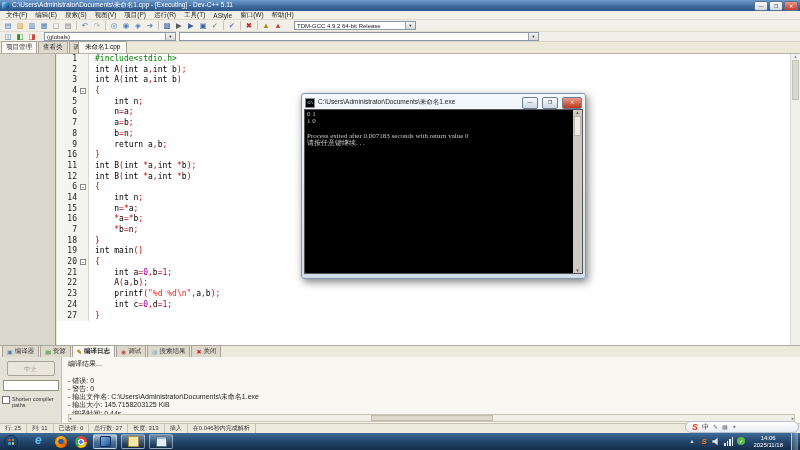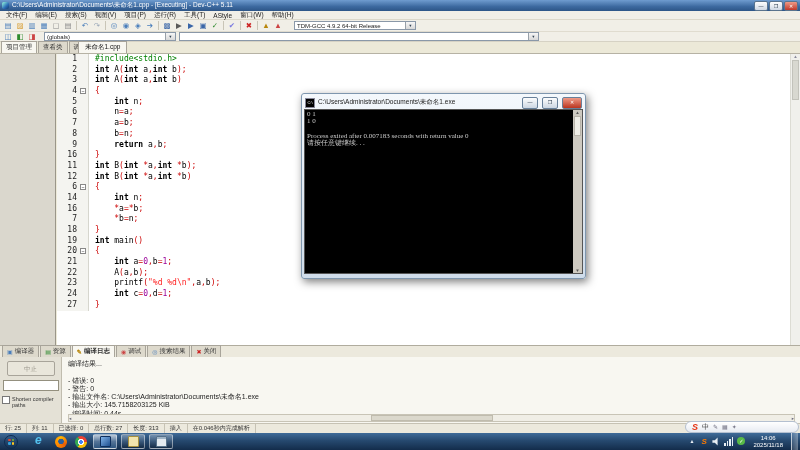--- a/index.html
+++ b/index.html
@@ -40,21 +40,21 @@
   
   .left-panel{position:absolute;left:0;top:54px;width:56px;height:291px;background:#dad7cd;border-right:1px solid #9a968a;box-sizing:border-box;}
   .editor{position:absolute;left:57px;top:54px;width:743px;height:291px;background:#fff;overflow:hidden;}
   .code-row{display:flex;height:10.7px;line-height:10.7px;font-family:"DejaVu Sans Mono",monospace;font-size:8px;}
   .gut{width:20px;text-align:right;padding-right:2px;background:#f4f4f0;color:#222;flex:0 0 auto;}
   .fold{width:9px;background:#f4f4f0;border-right:1px solid #d6d6ce;flex:0 0 auto;position:relative;}
   .foldbox{position:absolute;left:1px;top:2px;width:6px;height:6px;background:#fff;border:1px solid #888;
     font-size:5px;line-height:5px;text-align:center;color:#333;box-sizing:border-box;}
   .codetext{flex:1;padding-left:6px;white-space:pre;}
   .code-row.hl .codetext{background:#ccffff;}
-  .pre{color:#008000;} .kw{color:#000;font-weight:bold;} .pl{color:#000;}
+  .pre{color:#008000;} .kw{color:#000;font-weight:normal;} .pl{color:#000;}
   .sym{color:#cc0000;} .num{color:#990099;} .str{color:#ff2222;}
   .ed-scroll{position:absolute;right:0;top:0;width:9px;height:100%;background:#f0f0ec;border-left:1px solid #dcdcd4;
     font-size:4.5px;color:#889;text-align:center;}
   .ed-scroll .thumb{margin:1px;height:38px;background:#d8d8d0;border:1px solid #c2c2ba;}
   
   .console-win{position:absolute;left:301px;top:93px;width:285px;height:186px;z-index:50;
     background:linear-gradient(180deg,#f4f8fc,#cfdcea);border:1px solid #7e96ae;border-radius:3px;
     box-shadow:2px 3px 9px rgba(0,0,0,.5);padding:2px;box-sizing:border-box;}
   .con-title{height:13px;display:flex;align-items:center;gap:3px;font-size:6.5px;color:#222;padding:0 1px;}
   .con-ico{width:8px;height:8px;background:#000;border:1px solid #889;color:#fff;font-size:4px;line-height:7px;text-align:center;flex:0 0 auto;}
@@ -287,20 +287,25 @@
           <span class="foldbox">−</span>
         </span>
         <span class="codetext"><span class="sym">{</span></span>
       </div>
       <div class="code-row">
         <span class="gut">14</span>
         <span class="fold"></span>
         <span class="codetext"><span class="pl">    </span><span class="kw">int</span><span class="pl"> n</span><span class="sym">;</span></span>
       </div>
       <div class="code-row">
+        <span class="gut">15</span>
+        <span class="fold"></span>
+        <span class="codetext"><span class="pl">    n</span><span class="sym">=*</span><span class="pl">a</span><span class="sym">;</span></span>
+      </div>
+      <div class="code-row">
         <span class="gut">16</span>
         <span class="fold"></span>
         <span class="codetext"><span class="pl">    </span><span class="sym">*</span><span class="pl">a</span><span class="sym">=*</span><span class="pl">b</span><span class="sym">;</span></span>
       </div>
       <div class="code-row">
         <span class="gut">7</span>
         <span class="fold"></span>
         <span class="codetext"><span class="pl">    </span><span class="sym">*</span><span class="pl">b</span><span class="sym">=</span><span class="pl">n</span><span class="sym">;</span></span>
       </div>
       <div class="code-row">

